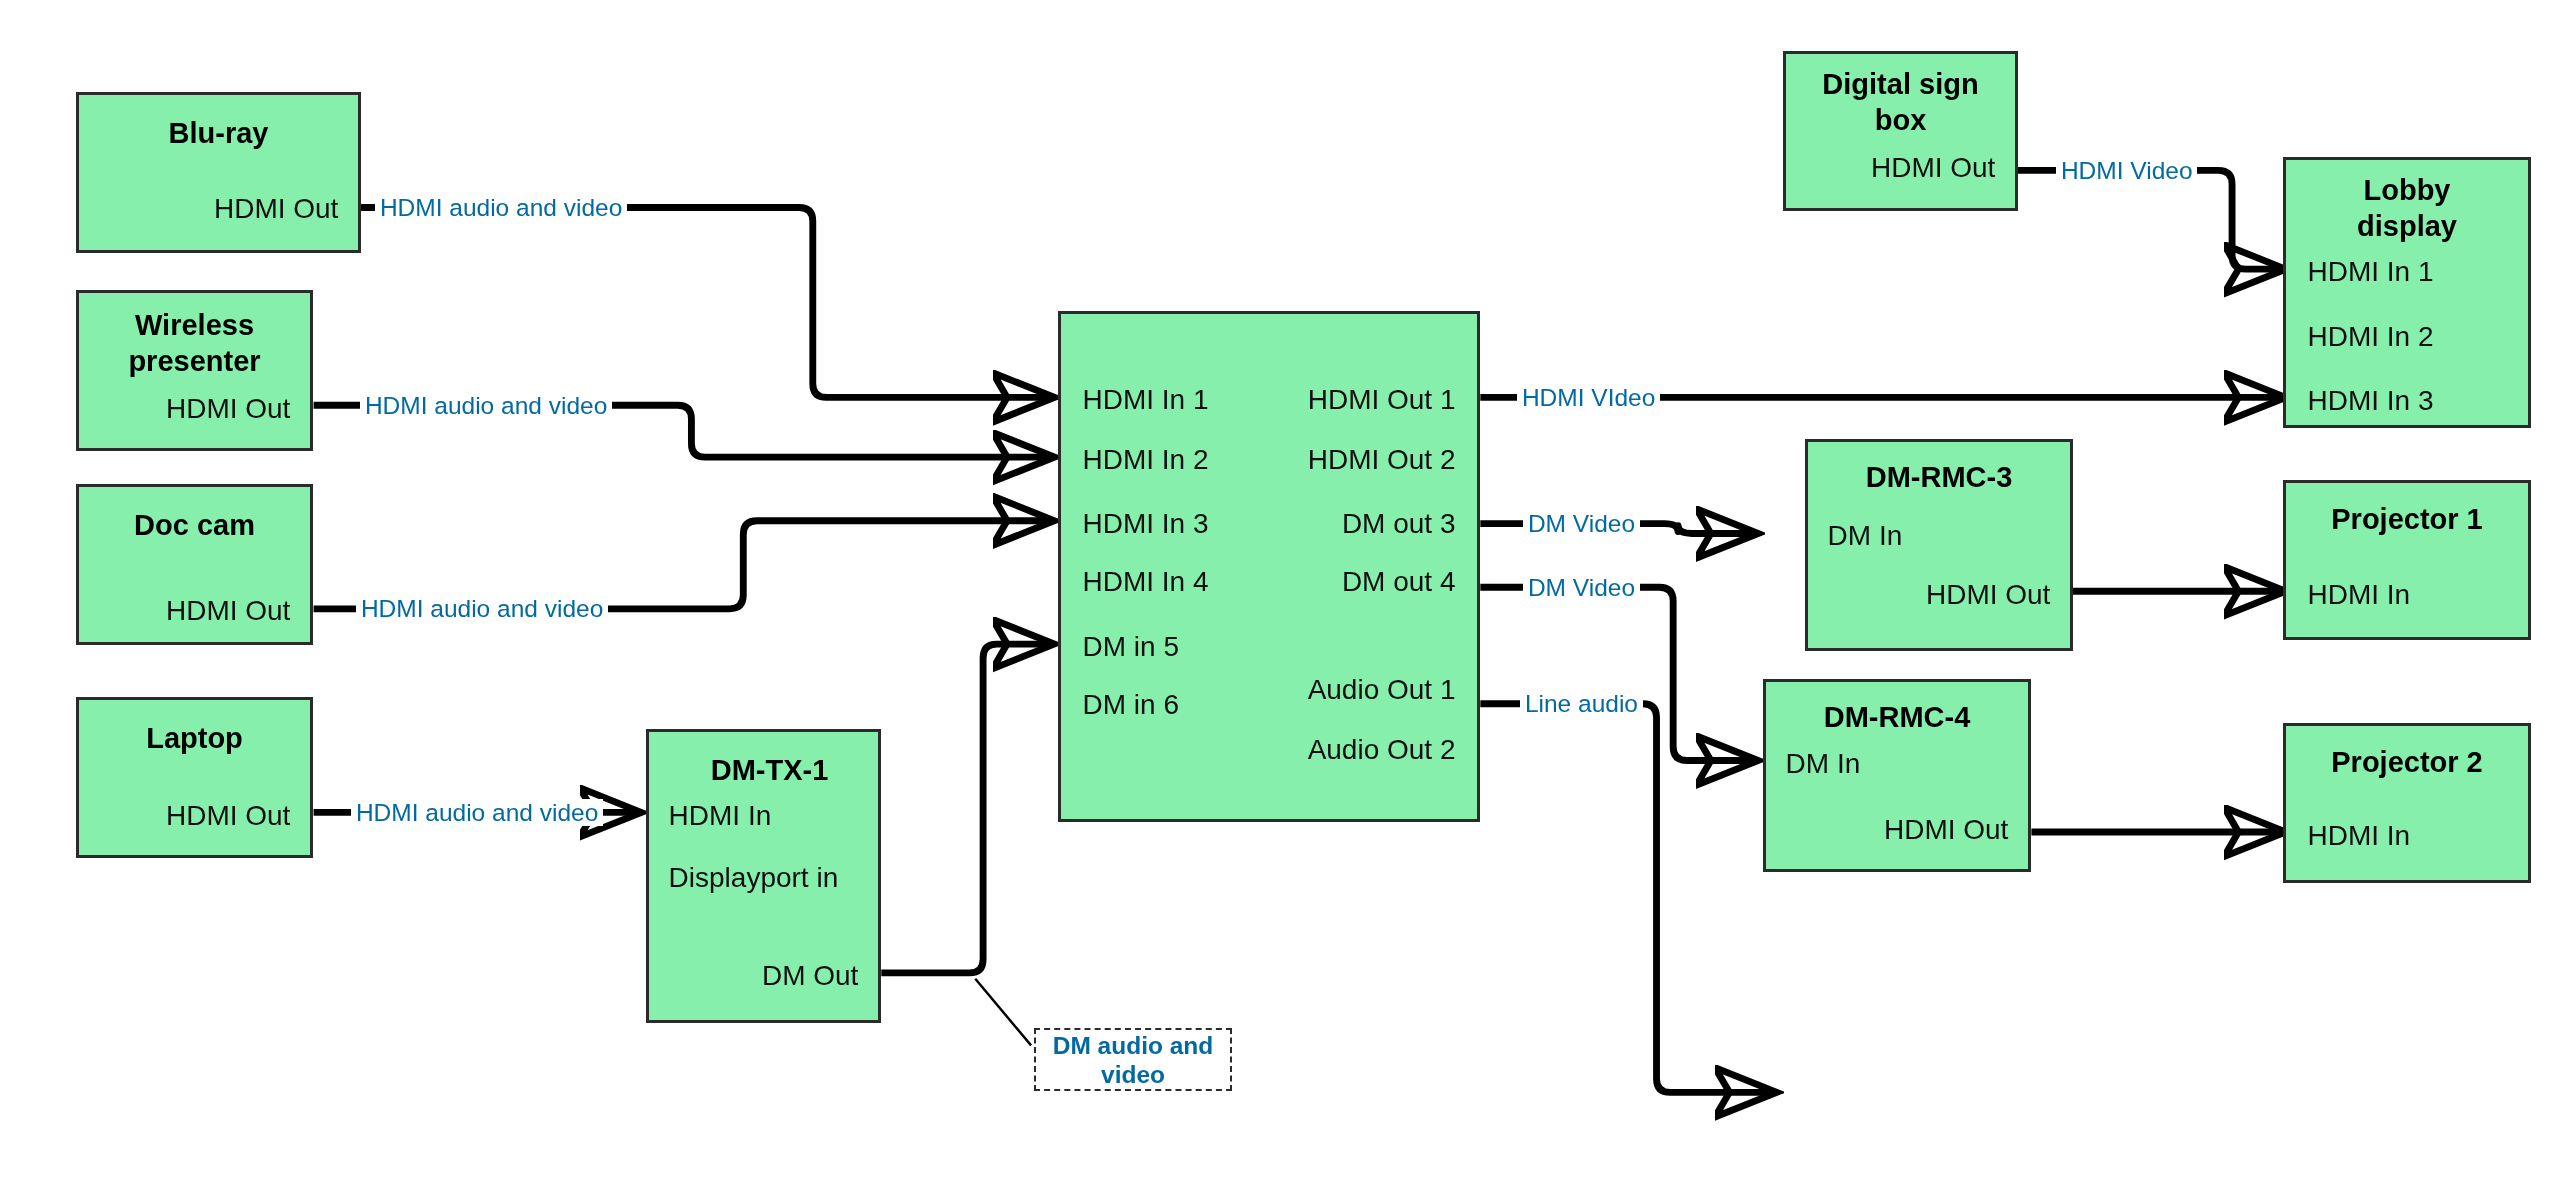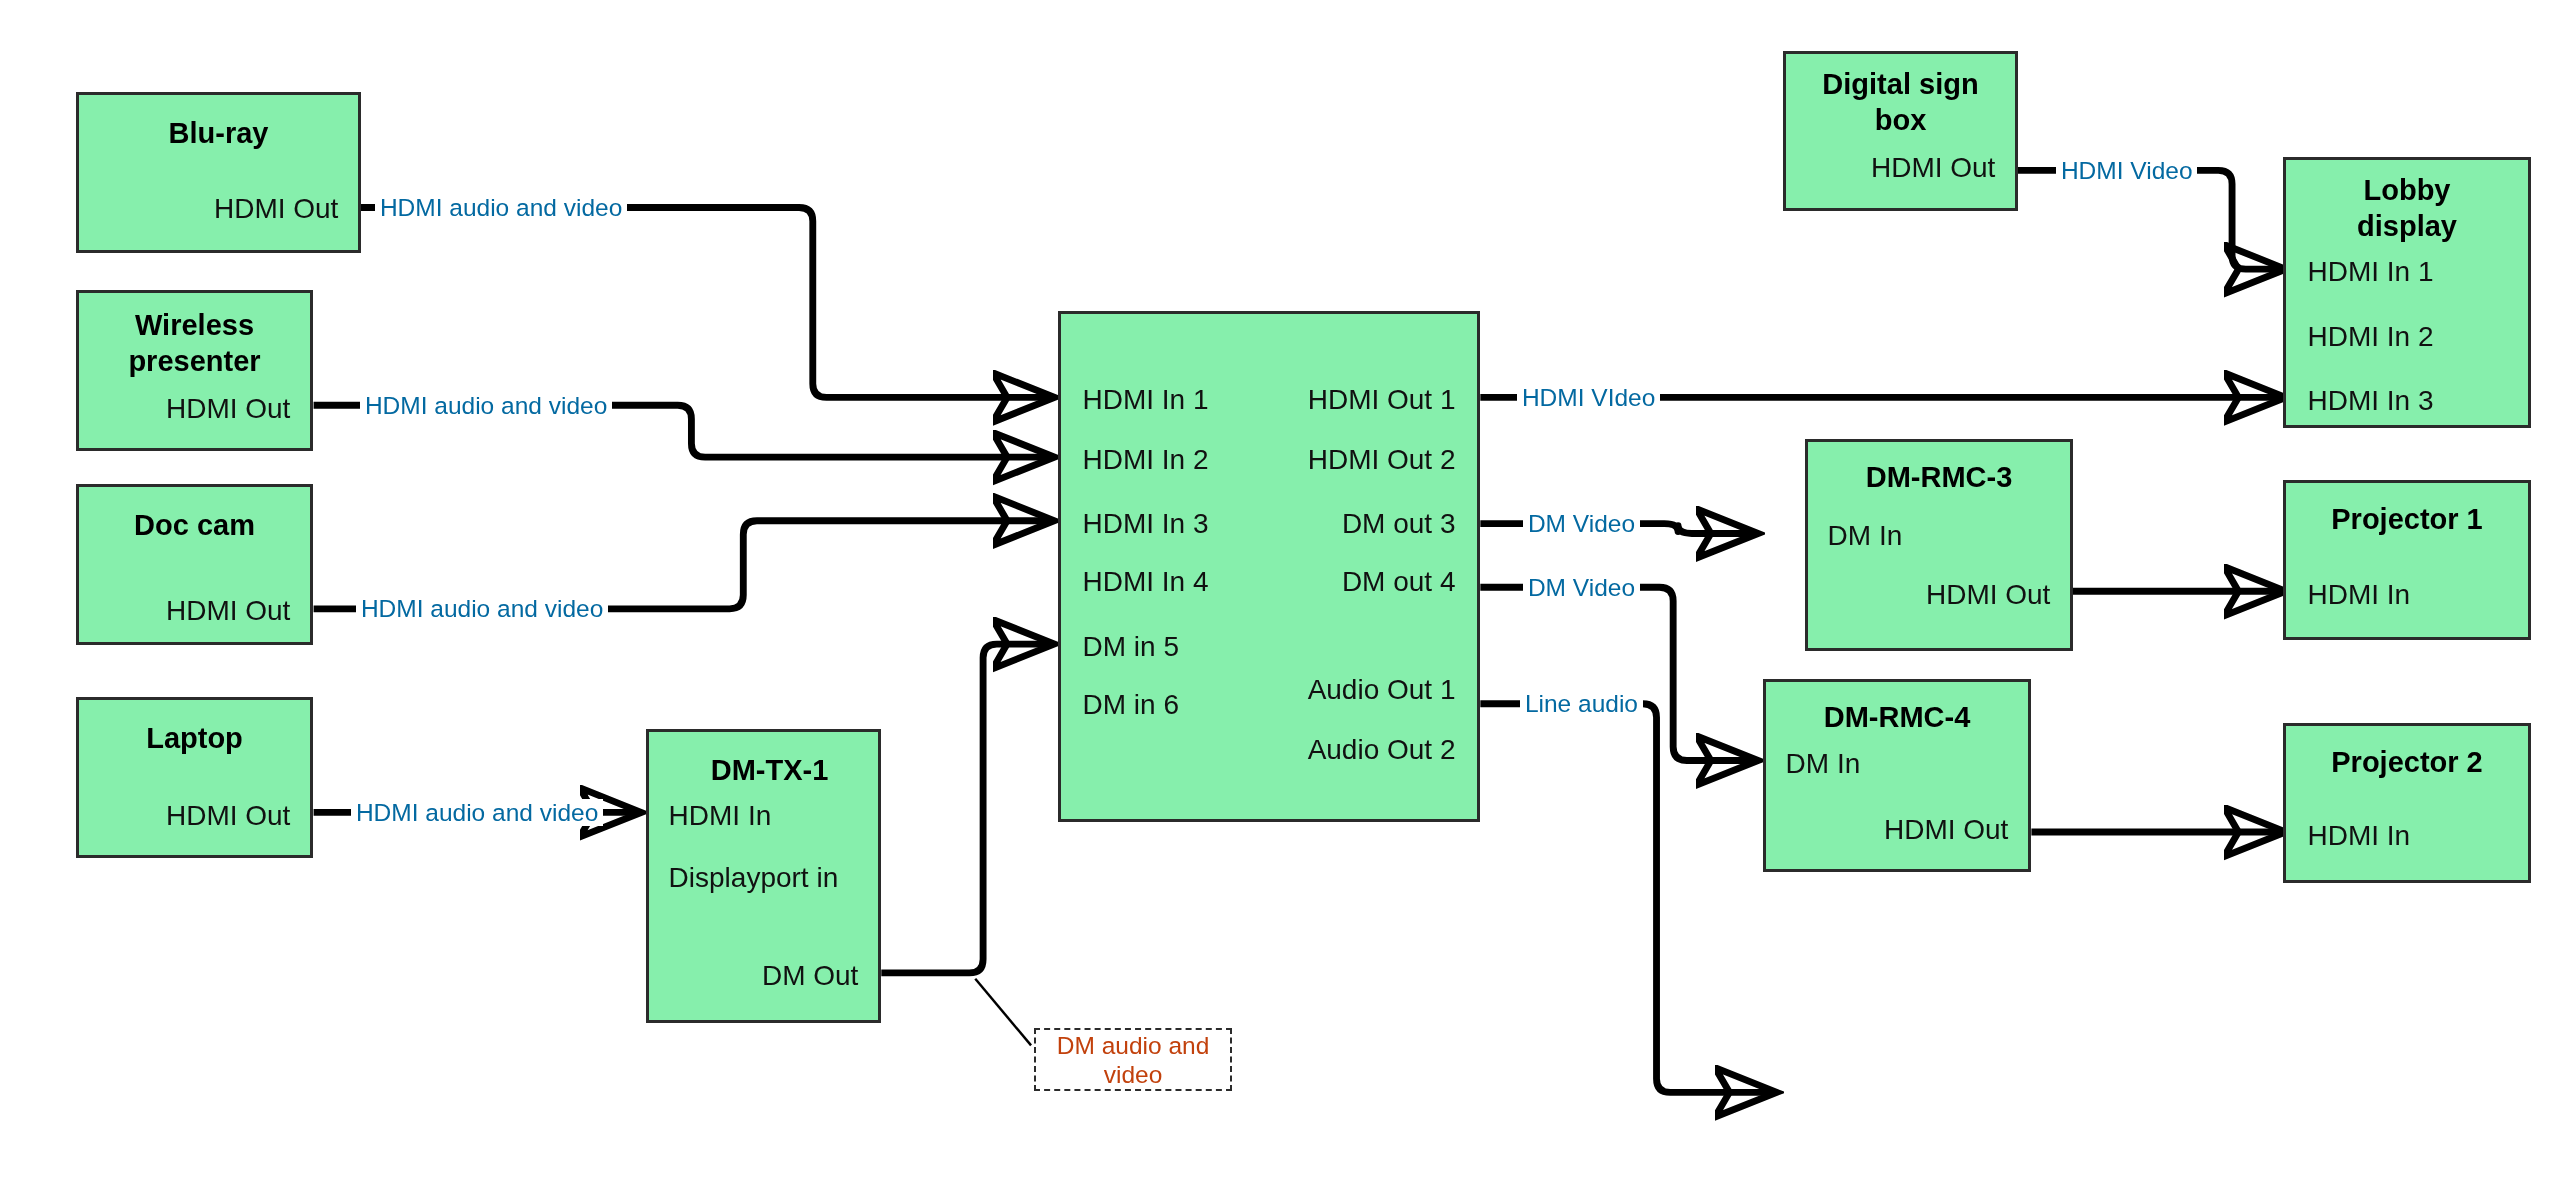--- a/index.html
+++ b/index.html
@@ -52,23 +52,24 @@
     position: absolute;
     box-sizing: border-box;
     border: 2px dashed #2b2b2b;
     background: #ffffff;
     display: flex;
     align-items: center;
     justify-content: center;
     text-align: center;
     font-size: 24.5px;
     line-height: 29px;
-    color: #c2410c;
+    color: #0369a1;
     padding: 2px 5.9px;
     z-index: 6;
+    font-weight: bold;
   }
 
   
   svg.wires {
     position: absolute;
     left: 0;
     top: 0;
     width: 2576px;
     height: 1201px;
     z-index: 2;

